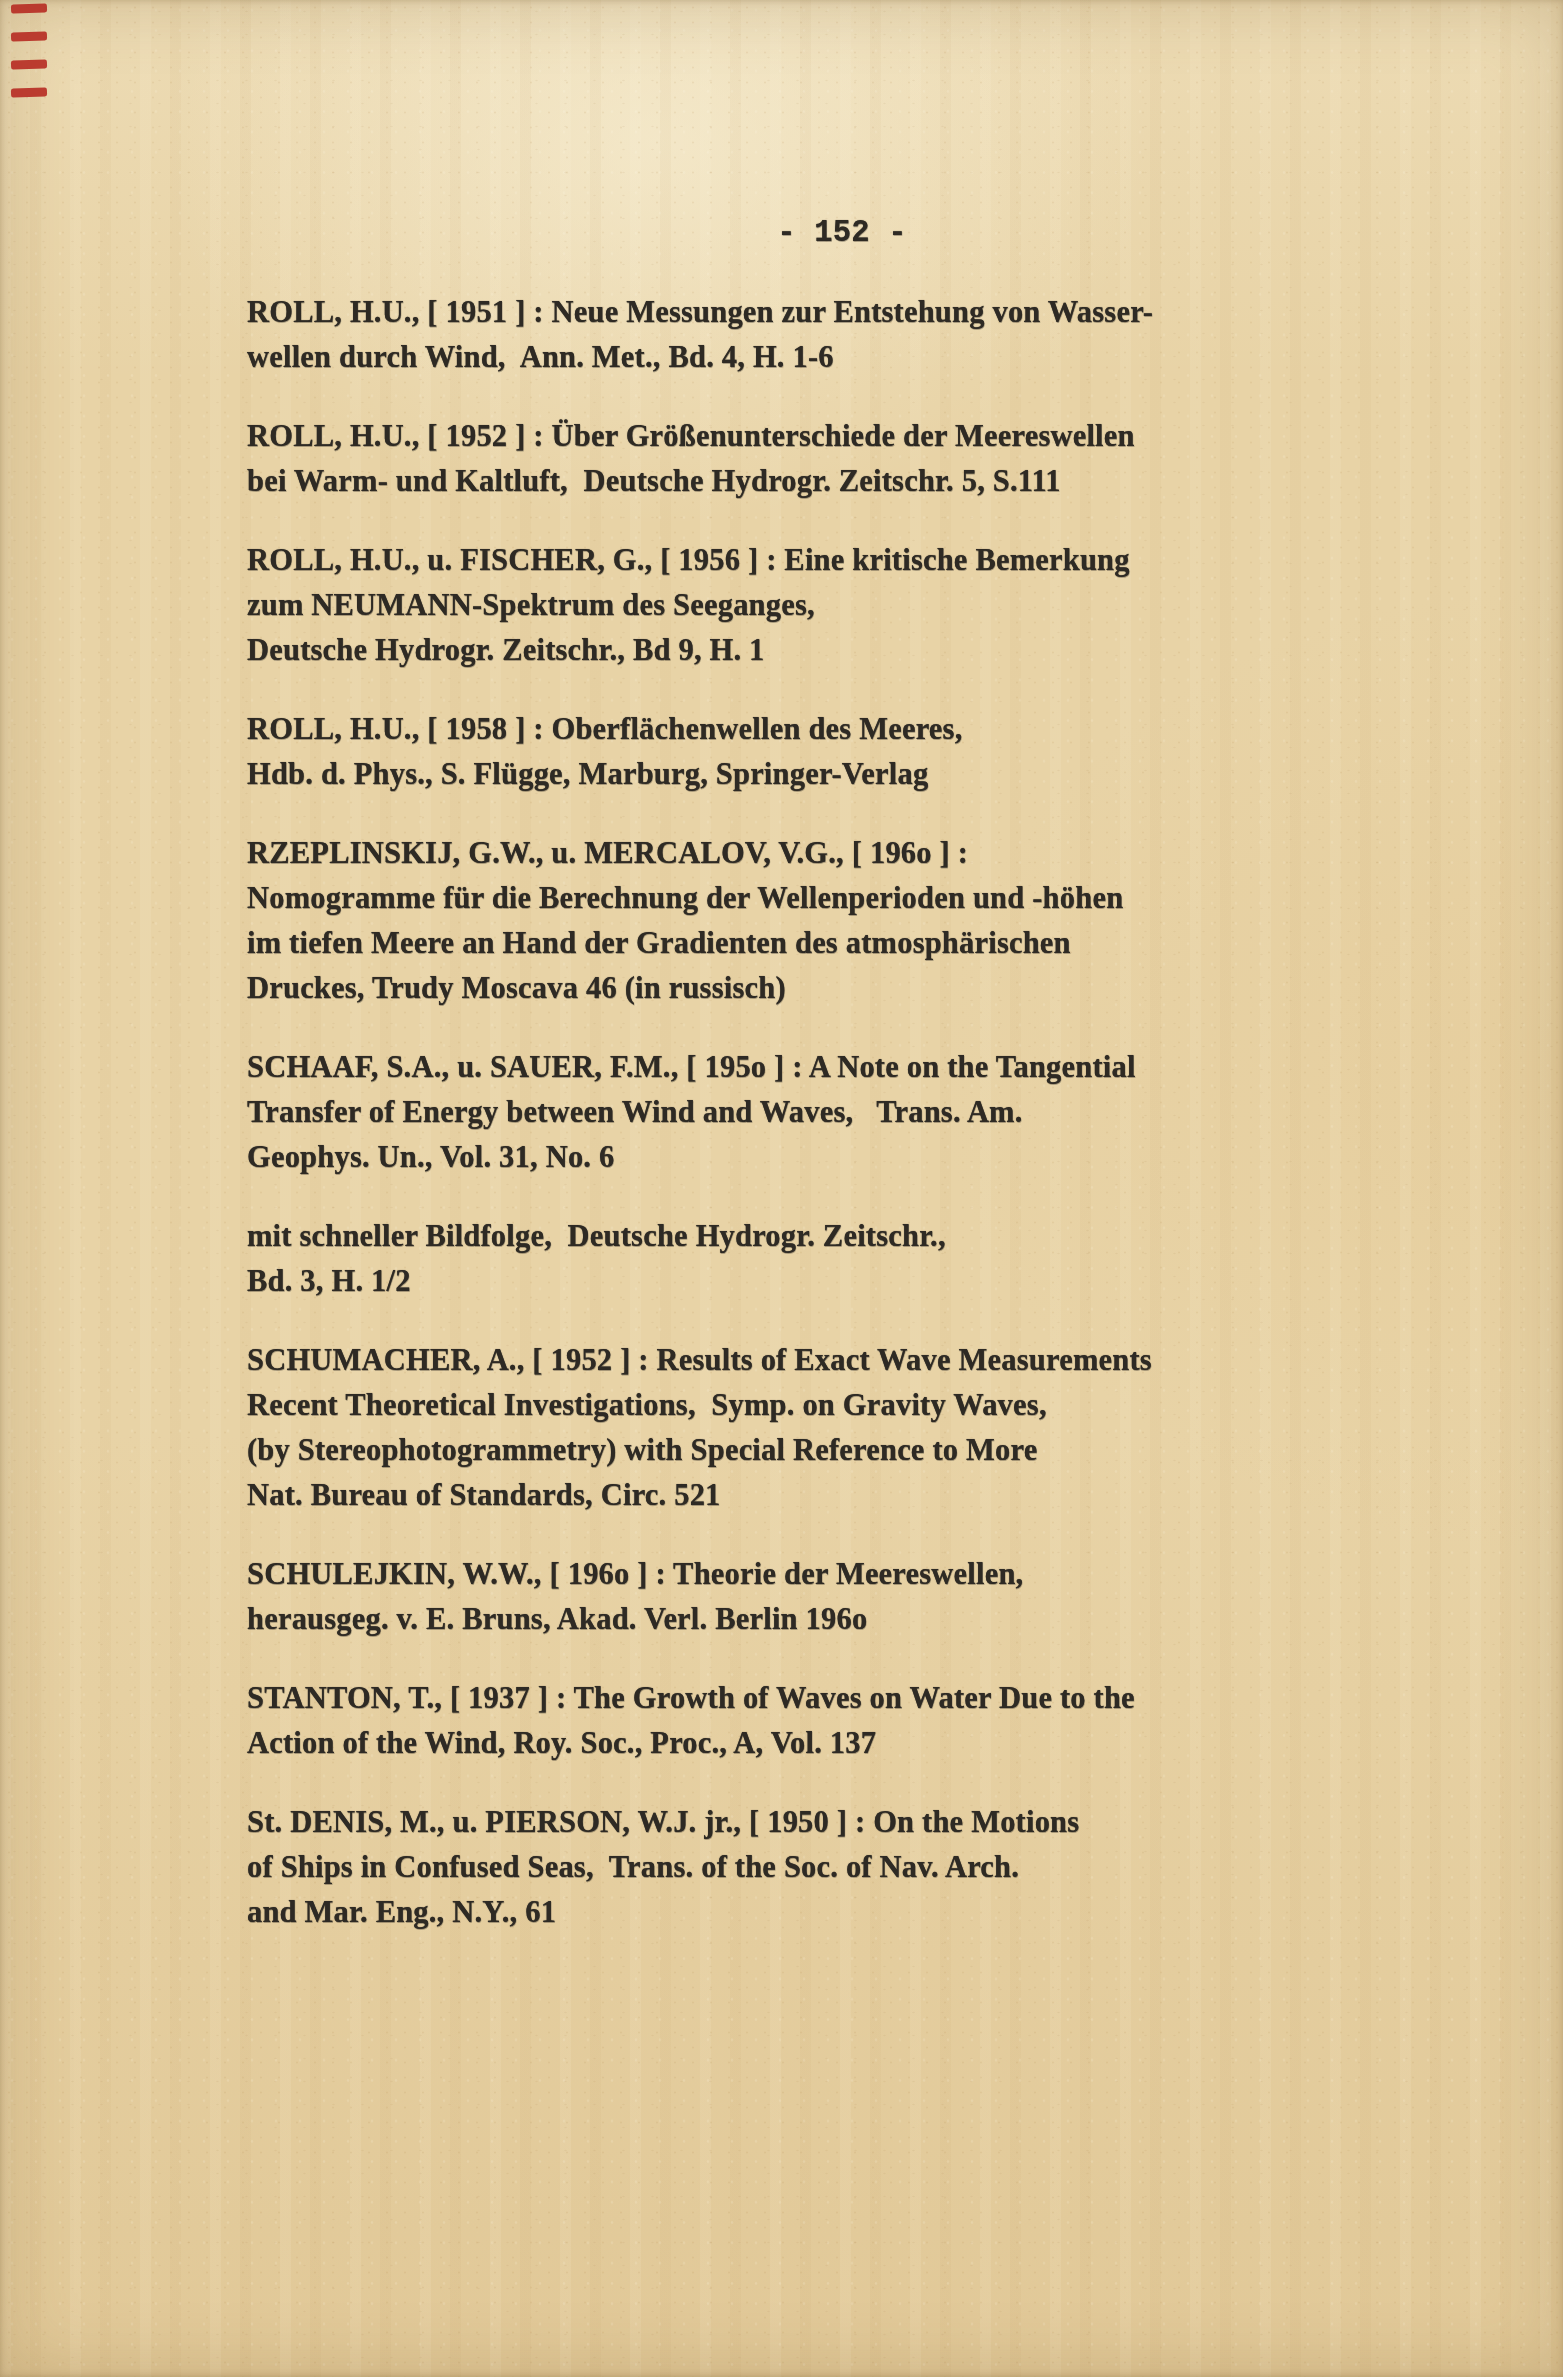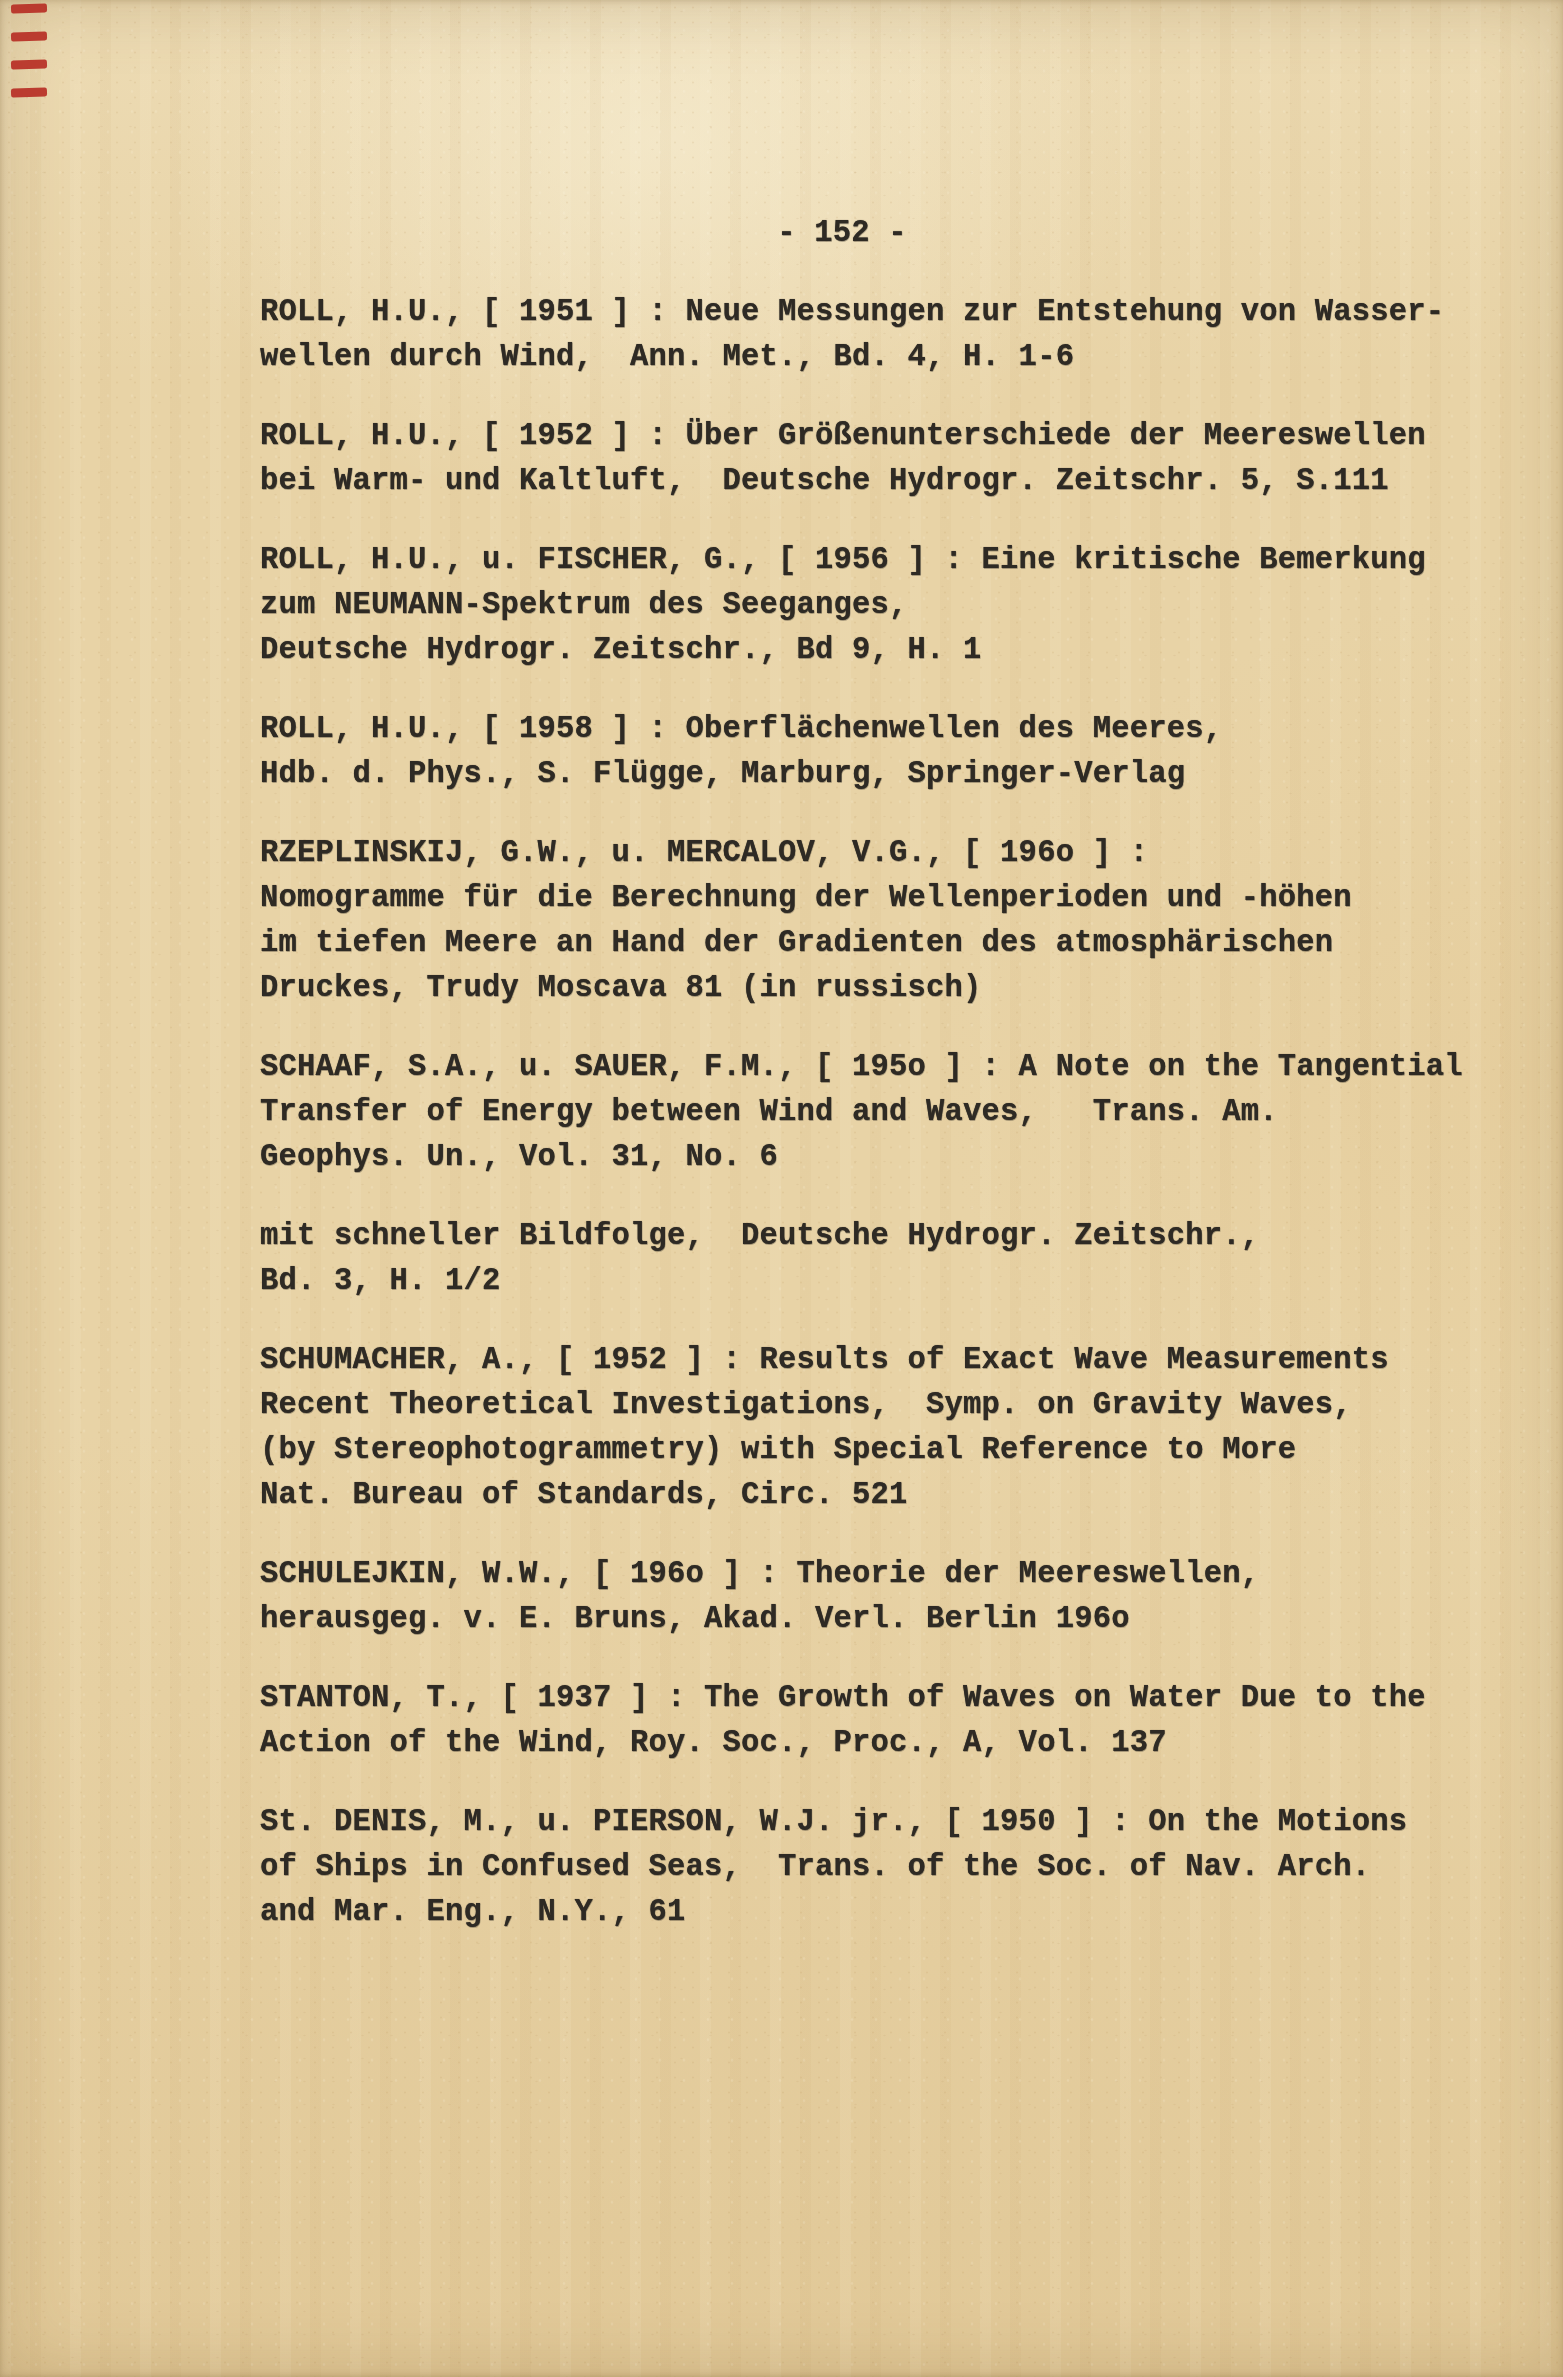--- a/index.html
+++ b/index.html
@@ -68,21 +68,22 @@
     letter-spacing: 0.2px;
     line-height: 45px;
     text-shadow: 0 0 0.9px rgba(46,42,36,0.80), 0.5px 0.5px 0 rgba(46,42,36,0.30);
   }
   .page-num {
     margin: 199px 0 34px 0;
     text-align: center;
     white-space: pre;
   }
   p.entry {
-    margin: 0 0 34px 16px;
+    margin: 0 0 34px 3px;
+    font-family: Liberation Serif, serif;
   }
   p.entry .line {
     display: block;
     white-space: pre;
   }
 </style>
 </head>
 <body>
 
 <div class="paper">
@@ -116,21 +117,21 @@
 
     <p class="entry">
       <span class="line">ROLL, H.U., [ 1958 ] : Oberflächenwellen des Meeres,</span>
       <span class="line">Hdb. d. Phys., S. Flügge, Marburg, Springer-Verlag</span>
     </p>
 
     <p class="entry">
       <span class="line">RZEPLINSKIJ, G.W., u. MERCALOV, V.G., [ 196o ] :</span>
       <span class="line">Nomogramme für die Berechnung der Wellenperioden und -höhen</span>
       <span class="line">im tiefen Meere an Hand der Gradienten des atmosphärischen</span>
-      <span class="line">Druckes, Trudy Moscava 81 (in russisch)</span>
+      <span class="line">Druckes, Trudy Moscava 46 (in russisch)</span>
     </p>
 
 
     <p class="entry">
       <span class="line">SCHAAF, S.A., u. SAUER, F.M., [ 195o ] : A Note on the Tangential</span>
       <span class="line">Transfer of Energy between Wind and Waves,   Trans. Am.</span>
       <span class="line">Geophys. Un., Vol. 31, No. 6</span>
     </p>
 
     <p class="entry">

